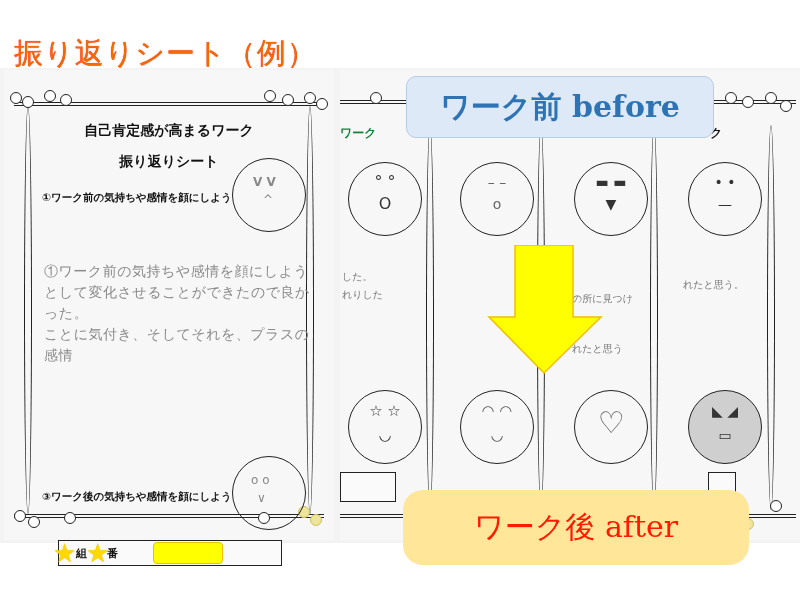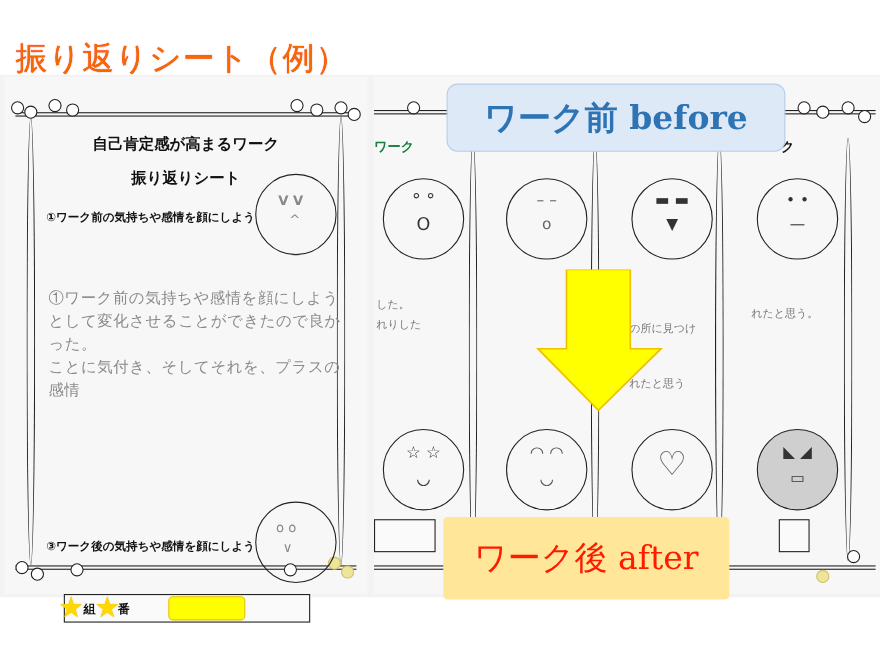--- a/index.html
+++ b/index.html
@@ -102,22 +102,22 @@
     position: absolute; height: 30px; border: 1.5px solid #222; background: #fafafa;
   }
 
   .badge-before {
     position: absolute; left: 406px; top: 76px; width: 308px; height: 62px;
     background: #dde9f7; border: 1.5px solid #b7cde6; border-radius: 10px;
     display: flex; align-items: center; justify-content: center;
     font-family: "DejaVu Serif", serif; font-size: 30px; font-weight: bold; color: #2e74b5;
   }
   .badge-after {
-    position: absolute; left: 403px; top: 470px; width: 260px; height: 75px;
-    background: #ffe699; border-radius: 4px;
+    position: absolute; left: 403px; top: 490px; width: 346px; height: 75px;
+    background: #ffe699; border-radius: 20px;
     display: flex; align-items: center; justify-content: center;
     font-family: "DejaVu Serif", serif; font-size: 30px; color: #ff1a00;
   }
 
   .arrow { position: absolute; left: 487px; top: 245px; width: 116px; height: 130px; }
 </style>
 </head>
 <body>
 
 <div class="slide-title">振り返りシート（例）</div>

